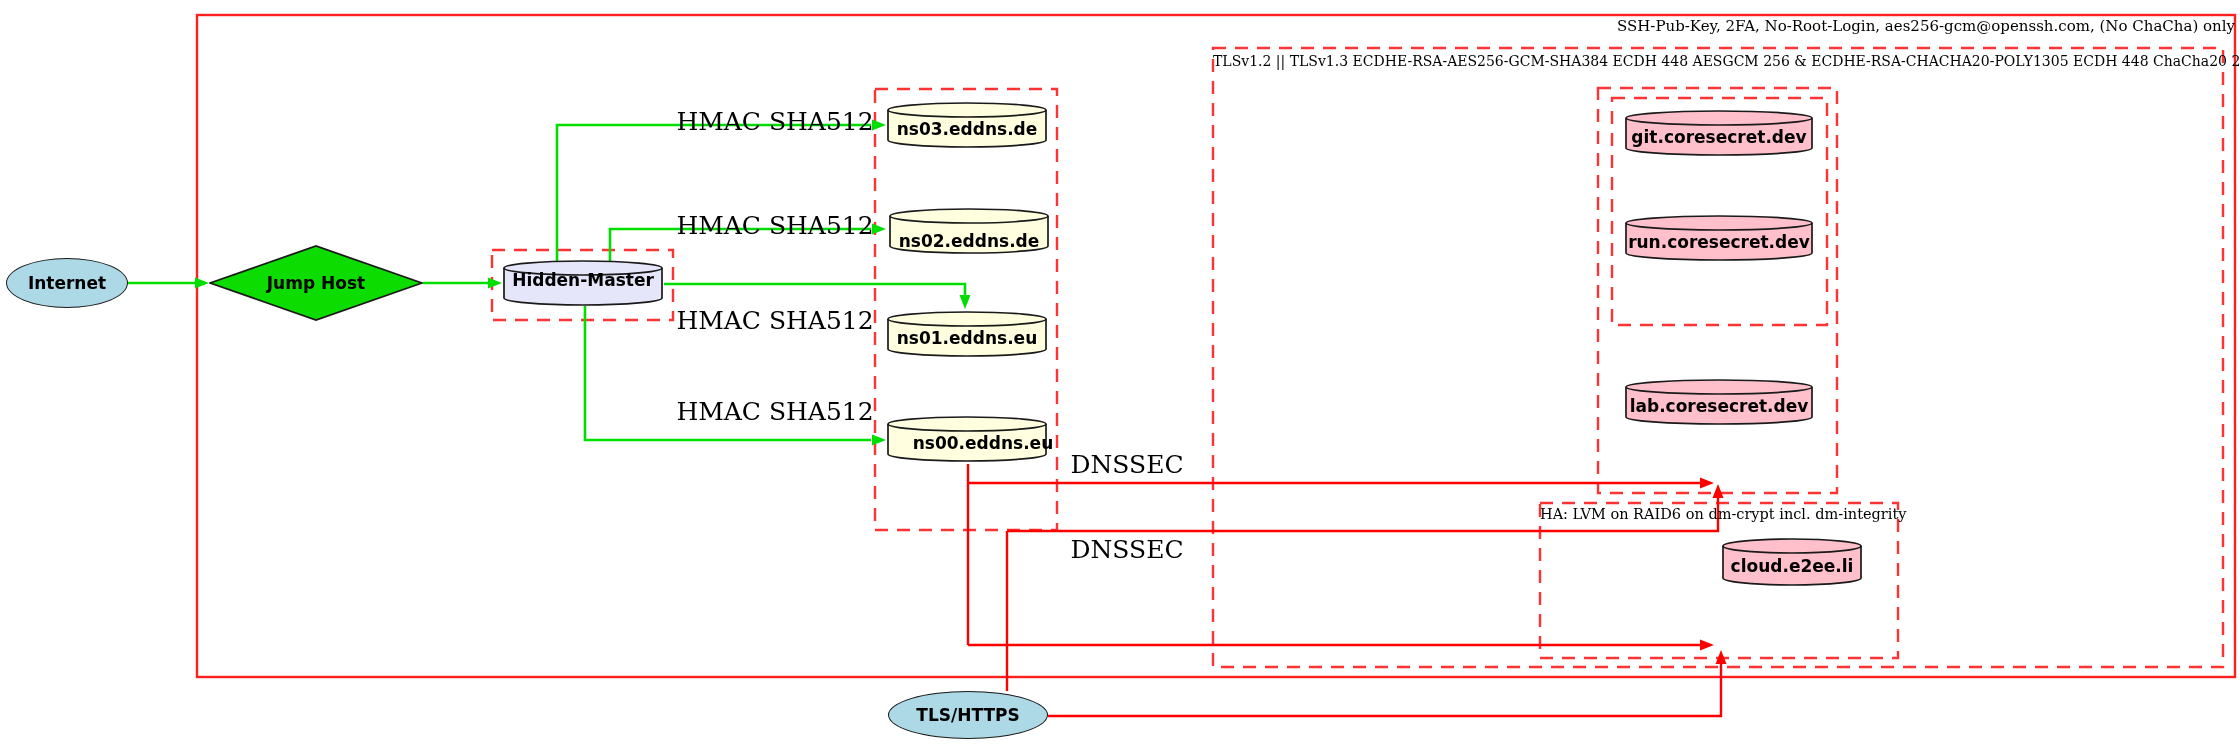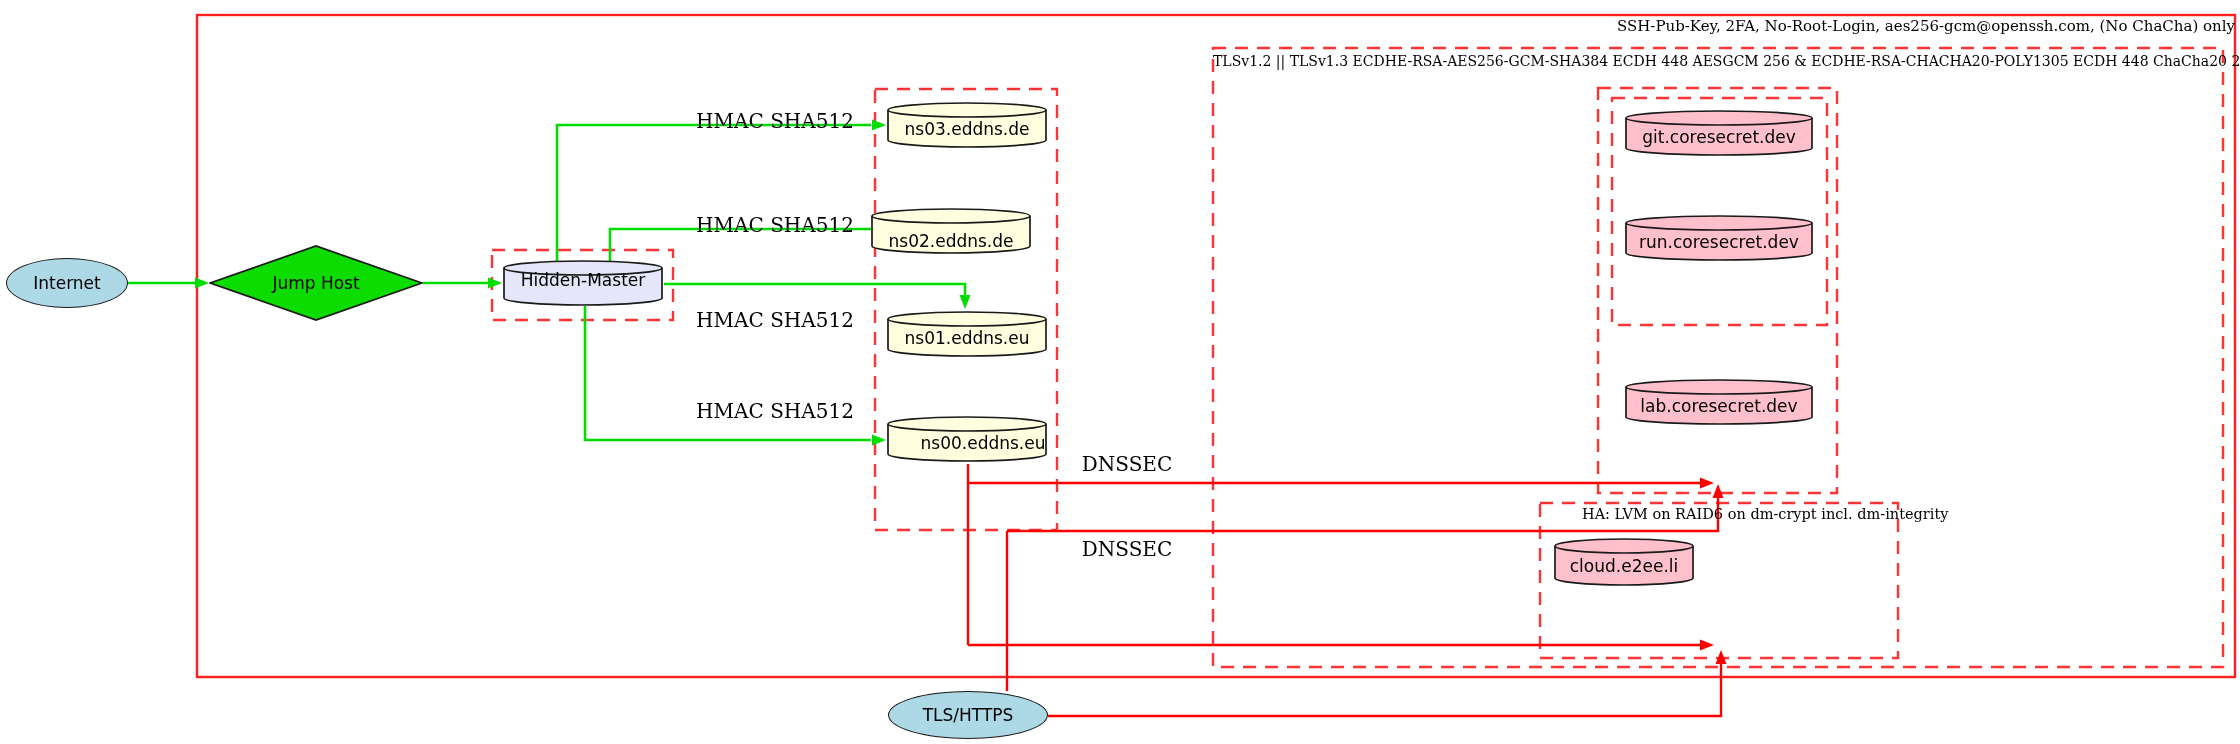--- a/index.html
+++ b/index.html
@@ -1,49 +1,49 @@
 <!DOCTYPE html>
 <html><head>
 <meta charset="utf-8">
 <style>
   html,body{margin:0;padding:0;background:#ffffff;}
   .canvas{
     position:relative;width:2240px;height:744px;background:#ffffff;
     font-family:"DejaVu Sans",sans-serif;overflow:hidden;
   }
   .overlay{position:absolute;left:0;top:0;width:2240px;height:744px;}
-  .node{position:absolute;display:flex;align-items:center;justify-content:center;}
+  .node{position:absolute;display:flex;align-items:center;justify-content:center;font-weight:bold;}
   .node .lbl{position:relative;z-index:2;font-size:17px;color:#000;white-space:nowrap;}
   .node svg{position:absolute;left:0;top:0;z-index:1;}
   .cyl .lbl{margin-top:7px;}
   .ellipse-node{border:1.6px solid #1a1a1a;border-radius:50%;box-sizing:border-box;}
   .ellipse-node.blue{background:#add8e6;}
   .edge-label{
-    position:absolute;z-index:3;font-family:"DejaVu Serif",serif;font-size:20px;
+    position:absolute;z-index:3;font-family:"DejaVu Serif",serif;font-size:25px;
     color:#000;text-align:center;white-space:nowrap;transform:translate(-50%,-50%);
   }
   .cluster-label{
     position:absolute;z-index:3;font-family:"DejaVu Serif",serif;color:#000;
     text-align:right;white-space:nowrap;
   }
   .cluster-label.ssh{left:197px;top:17px;width:2038px;font-size:15px;}
   .cluster-label.tls{left:1213px;top:53px;width:1010px;font-size:14px;}
-  .cluster-label.ha{left:1540px;top:506px;width:358px;font-size:14.5px;padding-left:42px;}
+  .cluster-label.ha{left:1540px;top:506px;width:358px;font-size:14.5px;}
   
   .n-internet{left:6px;top:258px;width:122px;height:50px;}
   .n-jump{left:209px;top:245px;width:214px;height:76px;}
   .n-hm{left:503px;top:260px;width:160px;height:32px;}
   .n-ns03{left:887px;top:102px;width:160px;height:46px;}
-  .n-ns02{left:871px;top:208px;width:160px;height:58px;justify-content:center;}
+  .n-ns02{left:889px;top:208px;width:160px;height:58px;justify-content:center;}
   .n-ns01{left:887px;top:311px;width:160px;height:46px;}
   .n-ns00{left:887px;top:416px;width:192px;height:46px;}
   .n-git{left:1625px;top:110px;width:188px;height:46px;}
   .n-run{left:1625px;top:215px;width:188px;height:46px;}
   .n-lab{left:1625px;top:379px;width:188px;height:46px;border-radius:21px;}
-  .n-cloud{left:1554px;top:538px;width:140px;height:48px;}
+  .n-cloud{left:1722px;top:538px;width:140px;height:48px;}
   .n-tls{left:888px;top:691px;width:160px;height:48px;}
   .l-hmac3{left:775px;top:121px;}
   .l-hmac2{left:775px;top:225px;}
   .l-hmac1{left:775px;top:320px;}
   .l-hmac0{left:775px;top:411px;}
   .l-dnssec1{left:1127px;top:464px;}
   .l-dnssec2{left:1127px;top:549px;}
 </style>
 </head>
 <body>

